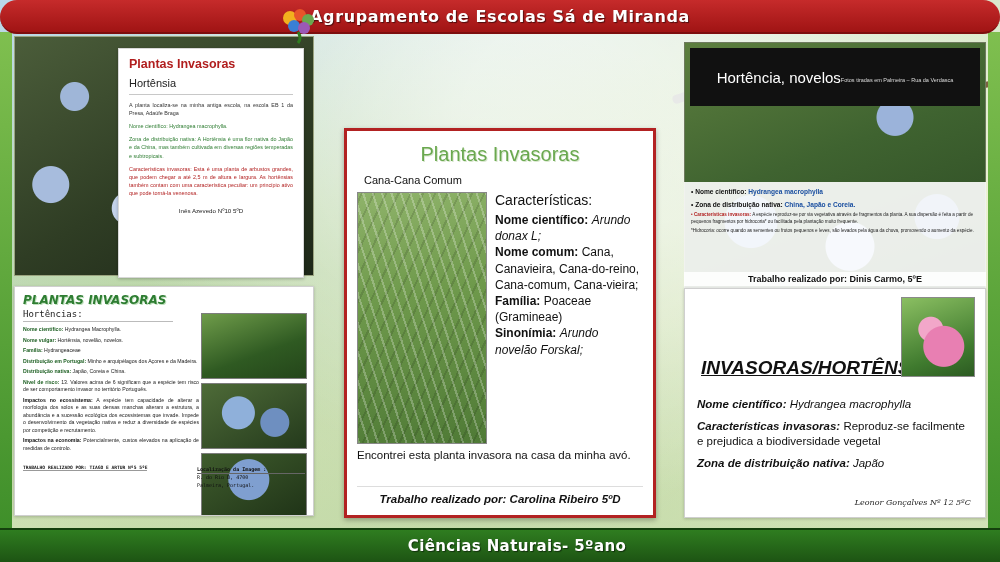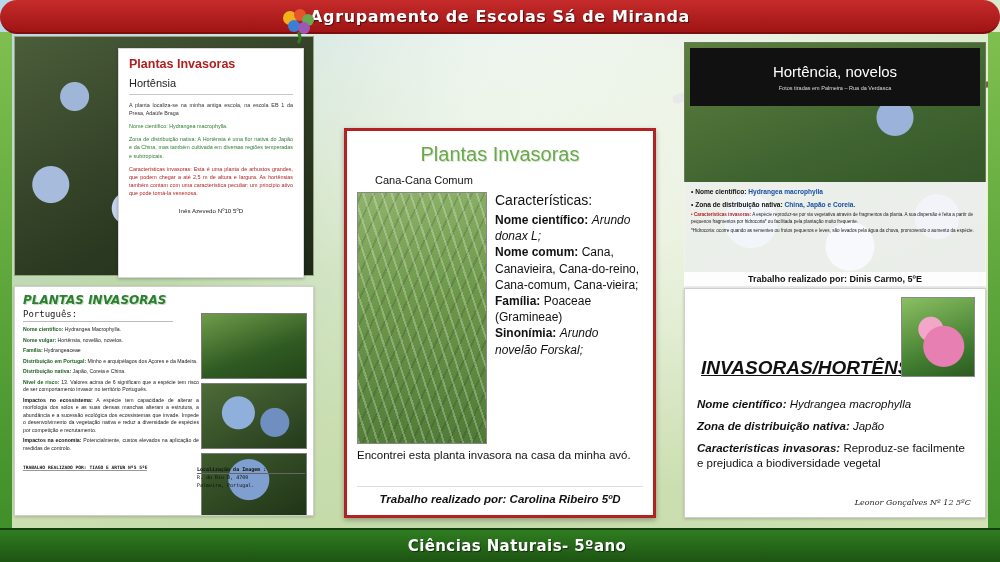--- a/index.html
+++ b/index.html
@@ -133,21 +133,21 @@
   #card-carolina{
     left:344px;top:128px;width:312px;height:390px;
     background:#ffffff;border:3px solid #b22222;
     box-shadow:0 2px 5px rgba(0,0,0,.3);padding:8px 10px;
   }
   #card-carolina .c-title{
     font-size:20px;color:#6aa84f;font-family:"Liberation Sans",sans-serif;
     text-align:center;margin:4px 0 8px 0;
     text-shadow:1px 1px 0 #d9e7cf;
   }
-  #card-carolina .c-sub{font-size:11px;color:#111;margin:0 0 6px 18px;}
+  #card-carolina .c-sub{font-size:11px;color:#111;margin:0 0 6px 7px;}
   .cana-photo{
     float:left;width:128px;height:250px;margin:0 8px 4px 0;border:1px solid #888;
     background:
       repeating-linear-gradient(72deg, rgba(255,255,255,.25) 0 2px, rgba(255,255,255,0) 2px 9px),
       repeating-linear-gradient(-64deg, rgba(0,0,0,.12) 0 2px, rgba(0,0,0,0) 2px 11px),
       linear-gradient(170deg,#8fb36a 0%,#6f9a4c 40%,#4f7a36 100%);
   }
   #card-carolina .c-head{font-size:14px;color:#111;margin:0 0 4px 0;}
   #card-carolina .c-body{font-size:12px;line-height:1.35;color:#111;}
   #card-carolina .c-body b{font-weight:bold;}
@@ -164,21 +164,21 @@
     border:1px solid #6e7a5e;
     background:
       radial-gradient(circle at 22% 72%, #7f9fd0 0 26px, rgba(127,159,208,0) 27px),
       radial-gradient(circle at 55% 82%, #a8c0e4 0 24px, rgba(168,192,228,0) 25px),
       radial-gradient(circle at 84% 70%, #6f90c4 0 22px, rgba(111,144,196,0) 23px),
       radial-gradient(circle at 70% 30%, #9bb3da 0 18px, rgba(155,179,218,0) 19px),
       linear-gradient(160deg,#5d7f3f 0%,#3f6330 45%,#2a4722 100%);
   }
   #novelos-band{
     position:absolute;left:690px;top:48px;width:290px;height:58px;
-    background:#111;display:flex;flex-direction:column;align-items:center;justify-content:center;
+    background:#111;display:flex;align-items:center;justify-content:center;
   }
   #novelos-band .n1{color:#fff;font-size:15px;}
   #novelos-band .n2{color:#ddd;font-size:5.5px;margin-top:5px;}
   #novelos-text{
     position:absolute;left:684px;top:182px;width:302px;height:110px;
     background:rgba(255,255,255,.90);padding:5px 7px;box-sizing:border-box;
   }
   #novelos-text p{margin:0 0 3px 0;font-size:6.6px;line-height:1.45;color:#111;}
   #novelos-text .lbl{font-weight:bold;}
   #novelos-text .blue{color:#1a4fa0;font-weight:bold;}
@@ -256,21 +256,21 @@
   <p>A planta localiza-se na minha antiga escola, na escola EB 1 da Presa, Adaúfe Braga</p>
   <p class="g">Nome científico: Hydrangea macrophylla.</p>
   <p class="g">Zona de distribuição nativa: A Hortênsia é uma flor nativa do Japão e da China, mas também cultivada em diversas regiões temperadas e subtropicais.</p>
   <p class="r">Características invasoras: Esta é uma planta de arbustos grandes, que podem chegar a até 2,5 m de altura e largura. As hortênsias também contam com uma característica peculiar: um princípio ativo que pode torná-la venenosa.</p>
   <div class="sig">Inês Azevedo Nº10 5ºD</div>
 </div>
 
 <div class="card" id="card-tiago">
   <div class="col-left">
     <div class="t-title">PLANTAS INVASORAS</div>
-    <div class="t-sub">Português:</div>
+    <div class="t-sub">Hortências:</div>
 
     <p><b>Nome científico:</b> <span>Hydrangea Macrophylla.</span></p>
     <p><b>Nome vulgar:</b> <span>Hortênsia, novelão, novelos.</span></p>
     <p><b>Família:</b> <span>Hydrangeaceae</span></p>
     <p><b>Distribuição em Portugal:</b> <span>Minho e arquipélagos dos Açores e da Madeira.</span></p>
     <p><b>Distribuição nativa:</b> <span>Japão, Coreia e China.</span></p>
     <p><b>Nível de risco:</b> <span>13. Valores acima de 6 significam que a espécie tem risco de ser comportamento invasor no território Português.</span></p>
 
     <p><span class="blockttl">Impactos no ecossistema:</span> <span>A espécie tem capacidade de alterar a morfologia dos solos e as suas densas manchas alteram a estrutura, a abundância e a sucessão ecológica dos ecossistemas que invade. Impede o desenvolvimento da vegetação nativa e reduz a diversidade de espécies por competição e recrutamento.</span></p>
     <p><span class="blockttl">Impactos na economia:</span> <span>Potencialmente, custos elevados na aplicação de medidas de controlo.</span></p>
@@ -315,20 +315,20 @@
   <p><span class="lbl">• Zona de distribuição nativa:</span> <span class="blue">China, Japão e Coreia.</span></p>
   <p class="small"><span class="red">• Características invasoras:</span> <span>A espécie reproduz-se por via vegetativa através de fragmentos da planta. A sua dispersão é feita a partir de pequenos fragmentos por hidrocoria* ou facilitada pela plantação muito frequente.</span></p>
   <p class="small">*Hidrocoria: ocorre quando as sementes ou frutos pequenos e leves, são levados pela água da chuva, promovendo o aumento da espécie.</p>
 </div>
 <div id="novelos-foot">Trabalho realizado por: Dinis Carmo, 5ºE</div>
 
 <div class="card" id="card-leonor">
   <div class="pink-photo"></div>
   <div class="l-title">INVASORAS/HORTÊNSIA</div>
   <p><span class="k">Nome científico:</span> <i>Hydrangea macrophylla</i></p>
+  <p><span class="k">Características invasoras:</span> <span>Reproduz-se facilmente e prejudica a biodiversidade vegetal</span></p>
   <p><span class="k">Zona de distribuição nativa:</span> <i>Japão</i></p>
-  <p><span class="k">Características invasoras:</span> <span>Reproduz-se facilmente e prejudica a biodiversidade vegetal</span></p>
   <div class="sig">Leonor Gonçalves Nº 12 5ºC</div>
 </div>
 
 <div class="bottombar">
   <div class="title">Ciências Naturais- 5ºano</div>
 </div>
 
 </body></html>

